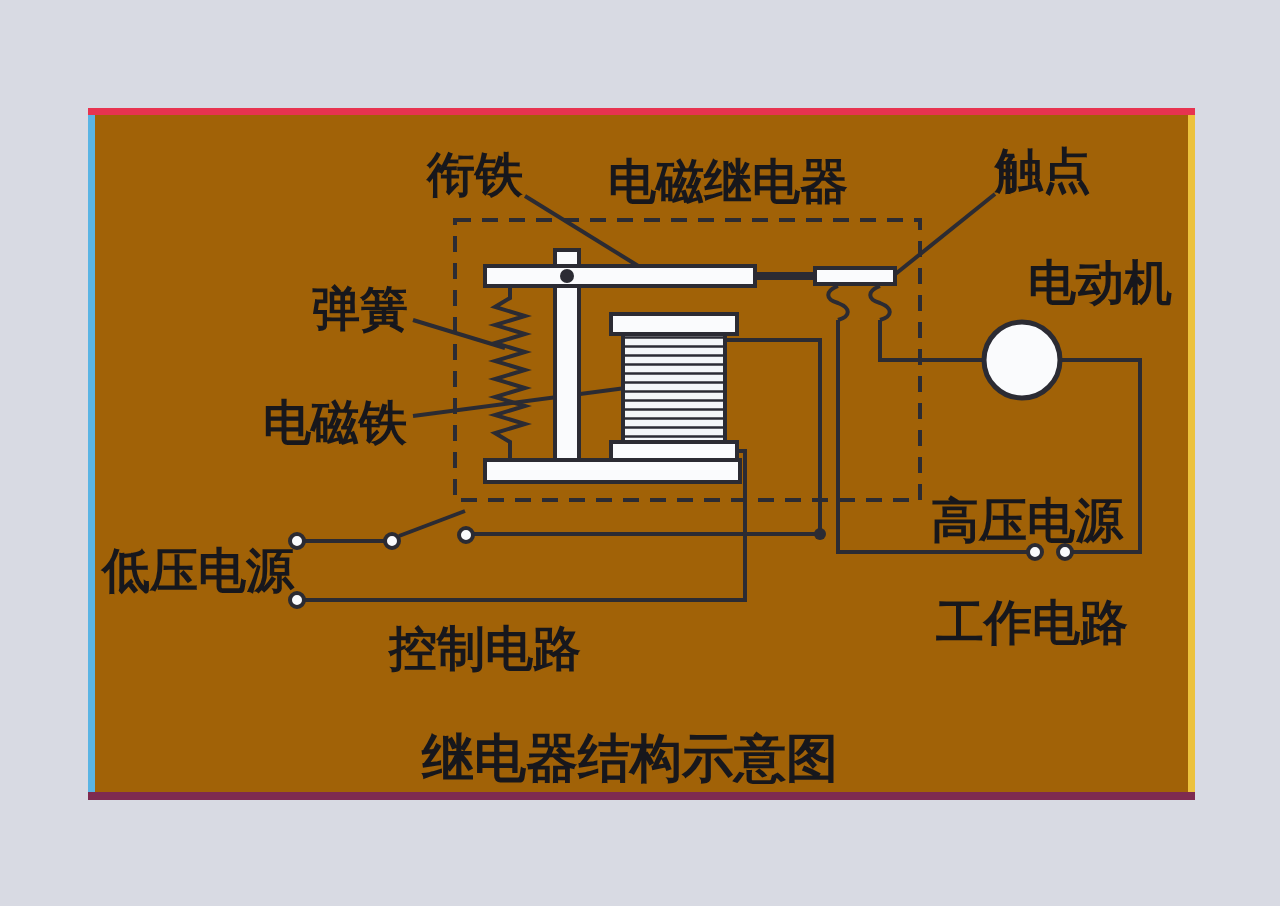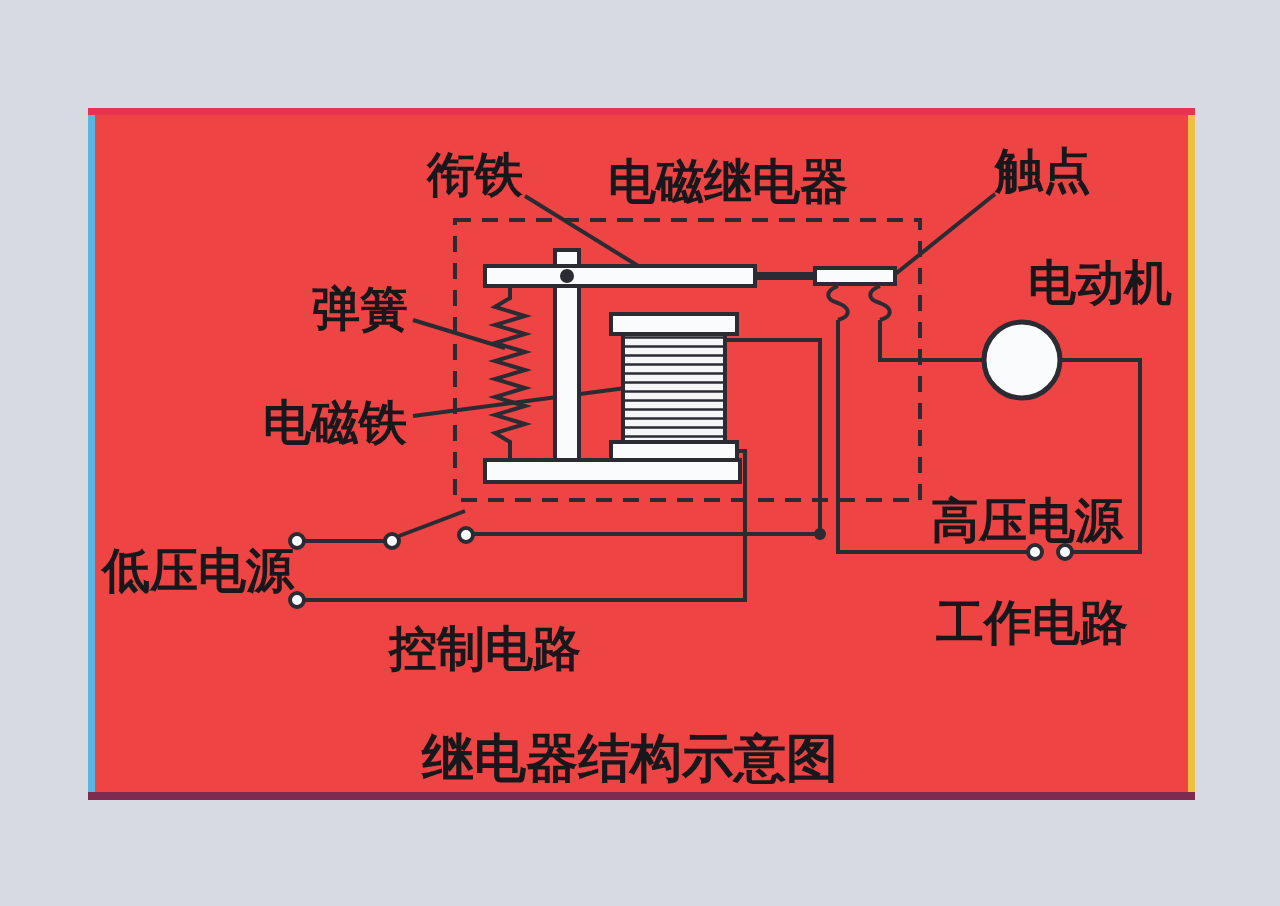--- a/index.html
+++ b/index.html
@@ -22,21 +22,21 @@
   svg.diagram{position:absolute;left:0;top:0;width:1107px;height:692px;}
   svg text{
     font-family:"Liberation Sans","DejaVu Sans",sans-serif;
     font-weight:700;
     fill:#17171c;
   }
 </style>
 </head>
 <body style="background: rgb(216, 218, 227);">
 
-<div class="panel" style="background: #ef4444; text-align: right;">
+<div class="panel" style="background: #a16207; text-align: right;">
 
   <svg class="diagram" viewBox="0 0 1107 692">
     <defs>
       <pattern id="winding" width="8" height="9" patternUnits="userSpaceOnUse">
         <rect width="8" height="9" fill="#f4f6f8"></rect>
         <line x1="0" y1="4.5" x2="8" y2="4.5" stroke="#2b2b33" stroke-width="2.5"></line>
       </pattern>
     </defs>
 
     <rect x="367" y="112" width="465" height="280" fill="none" stroke="#2b2b33" stroke-width="4" stroke-dasharray="16 11"></rect>

